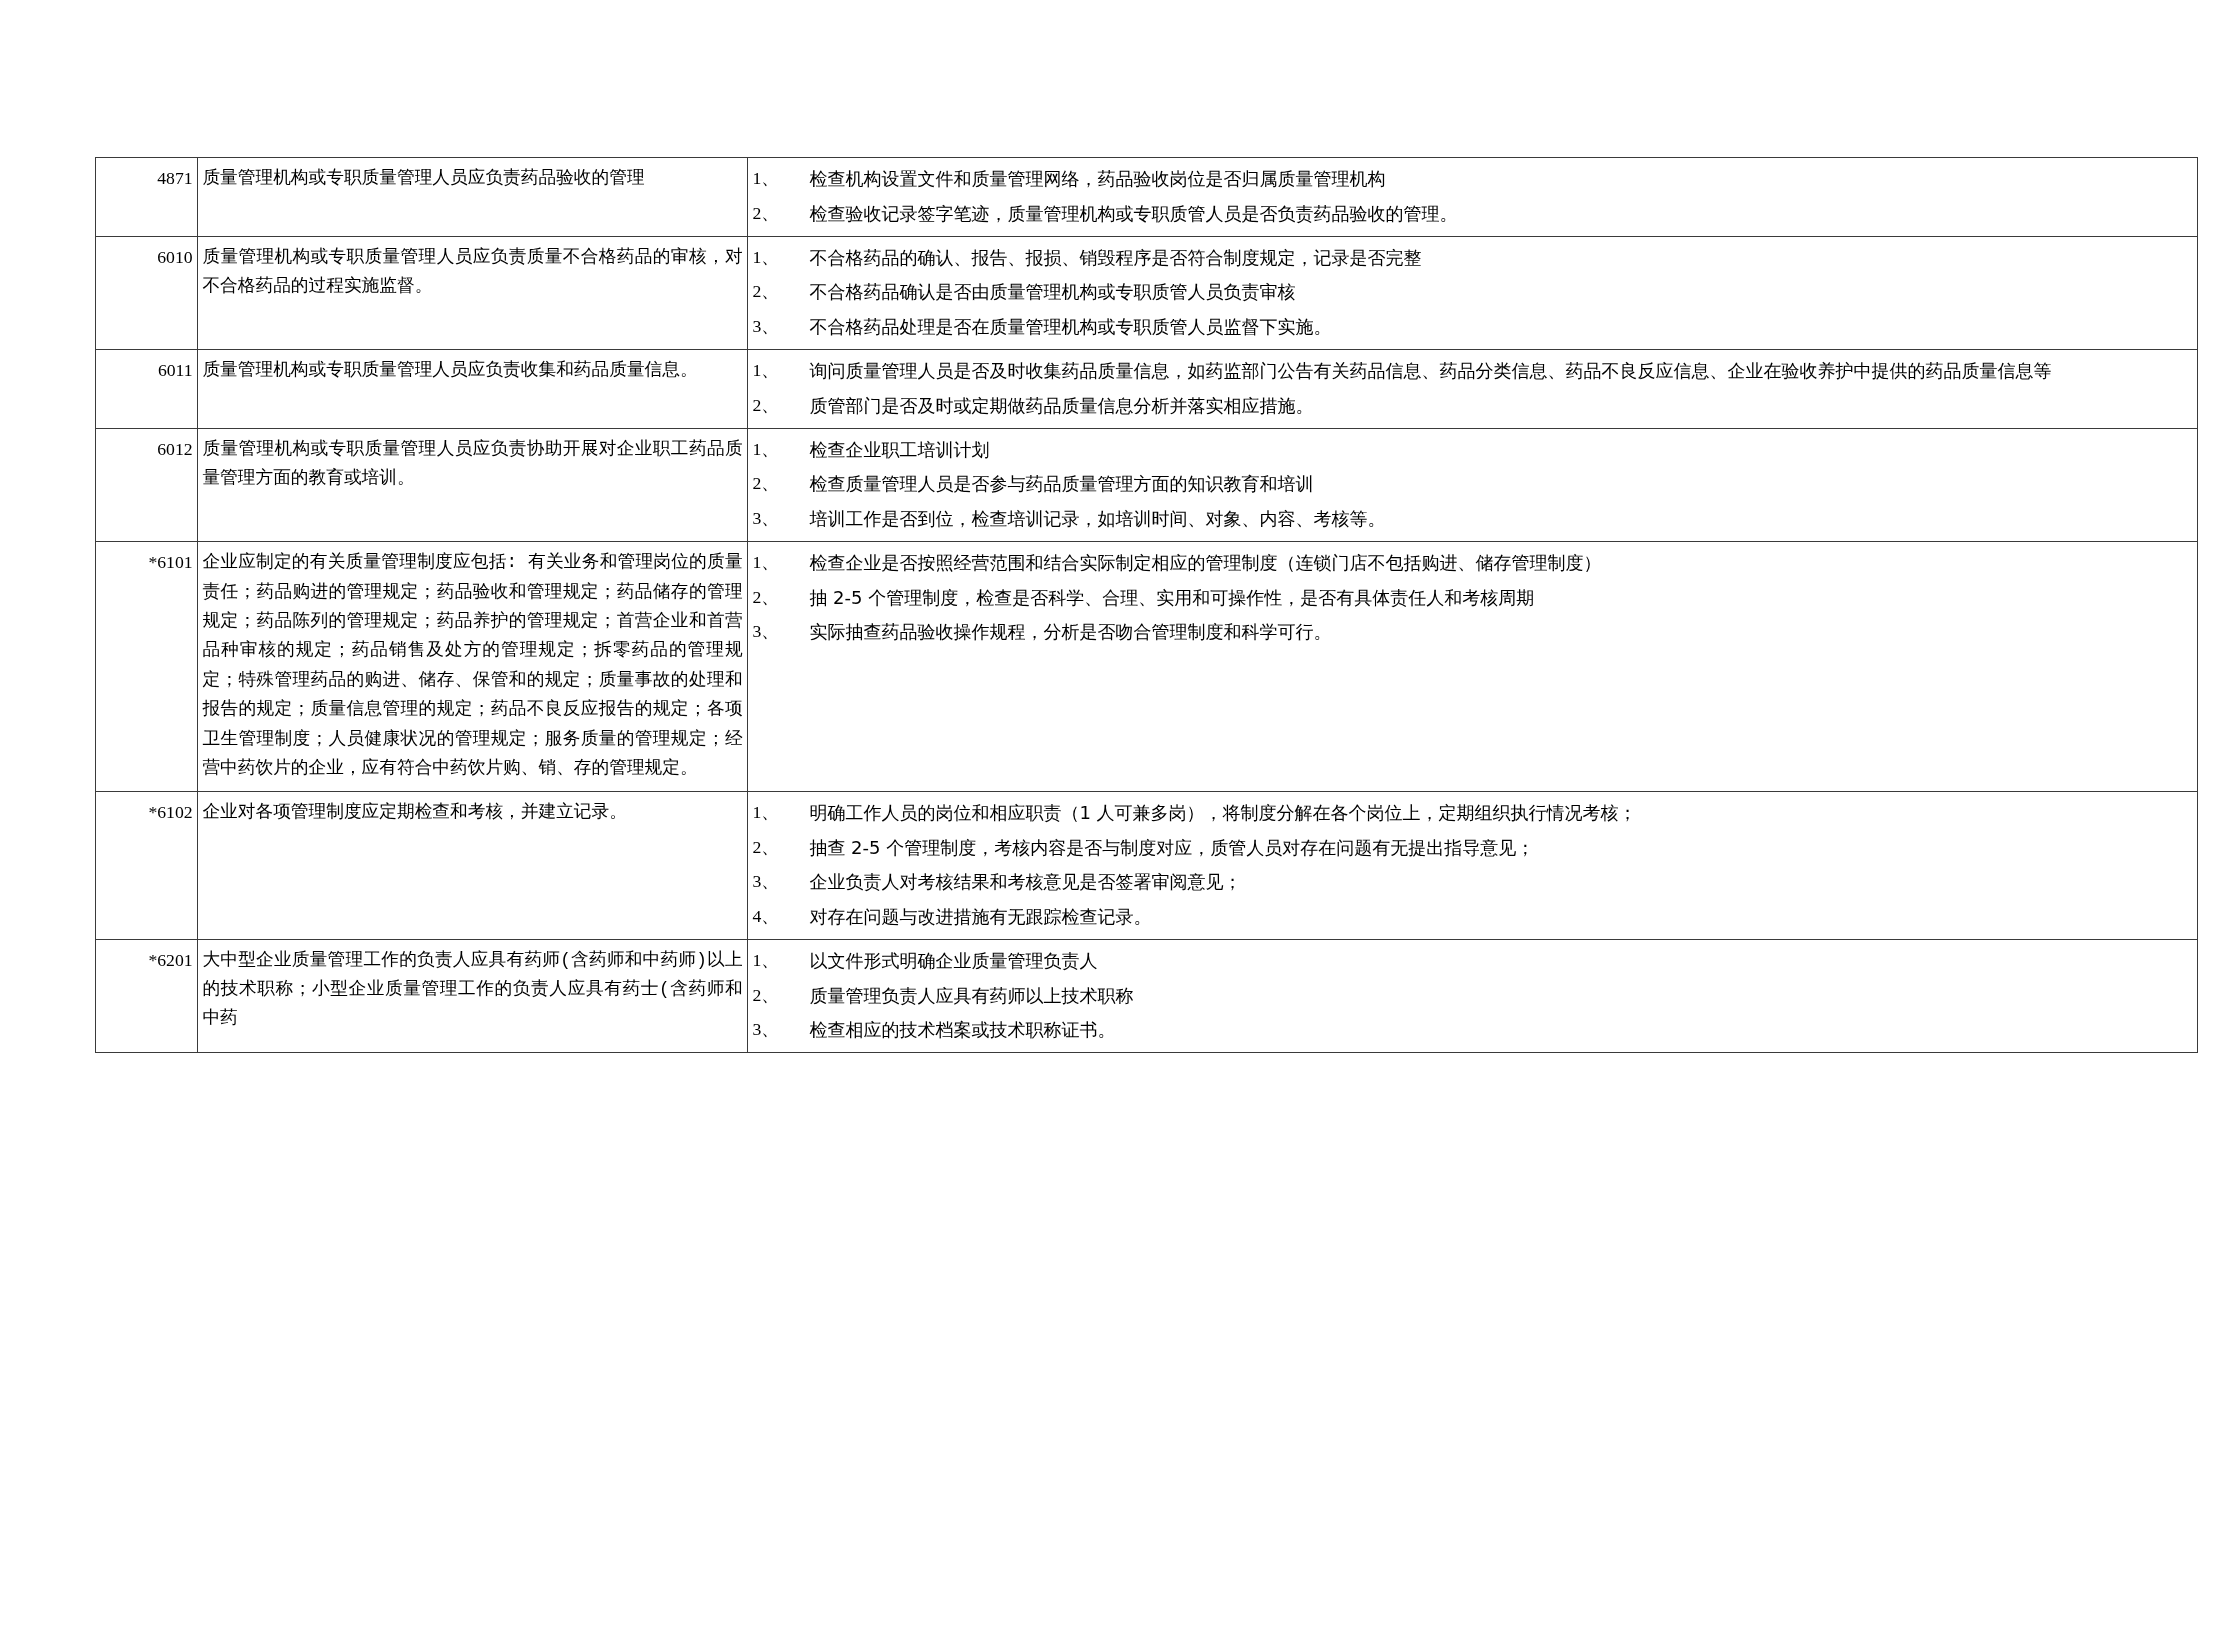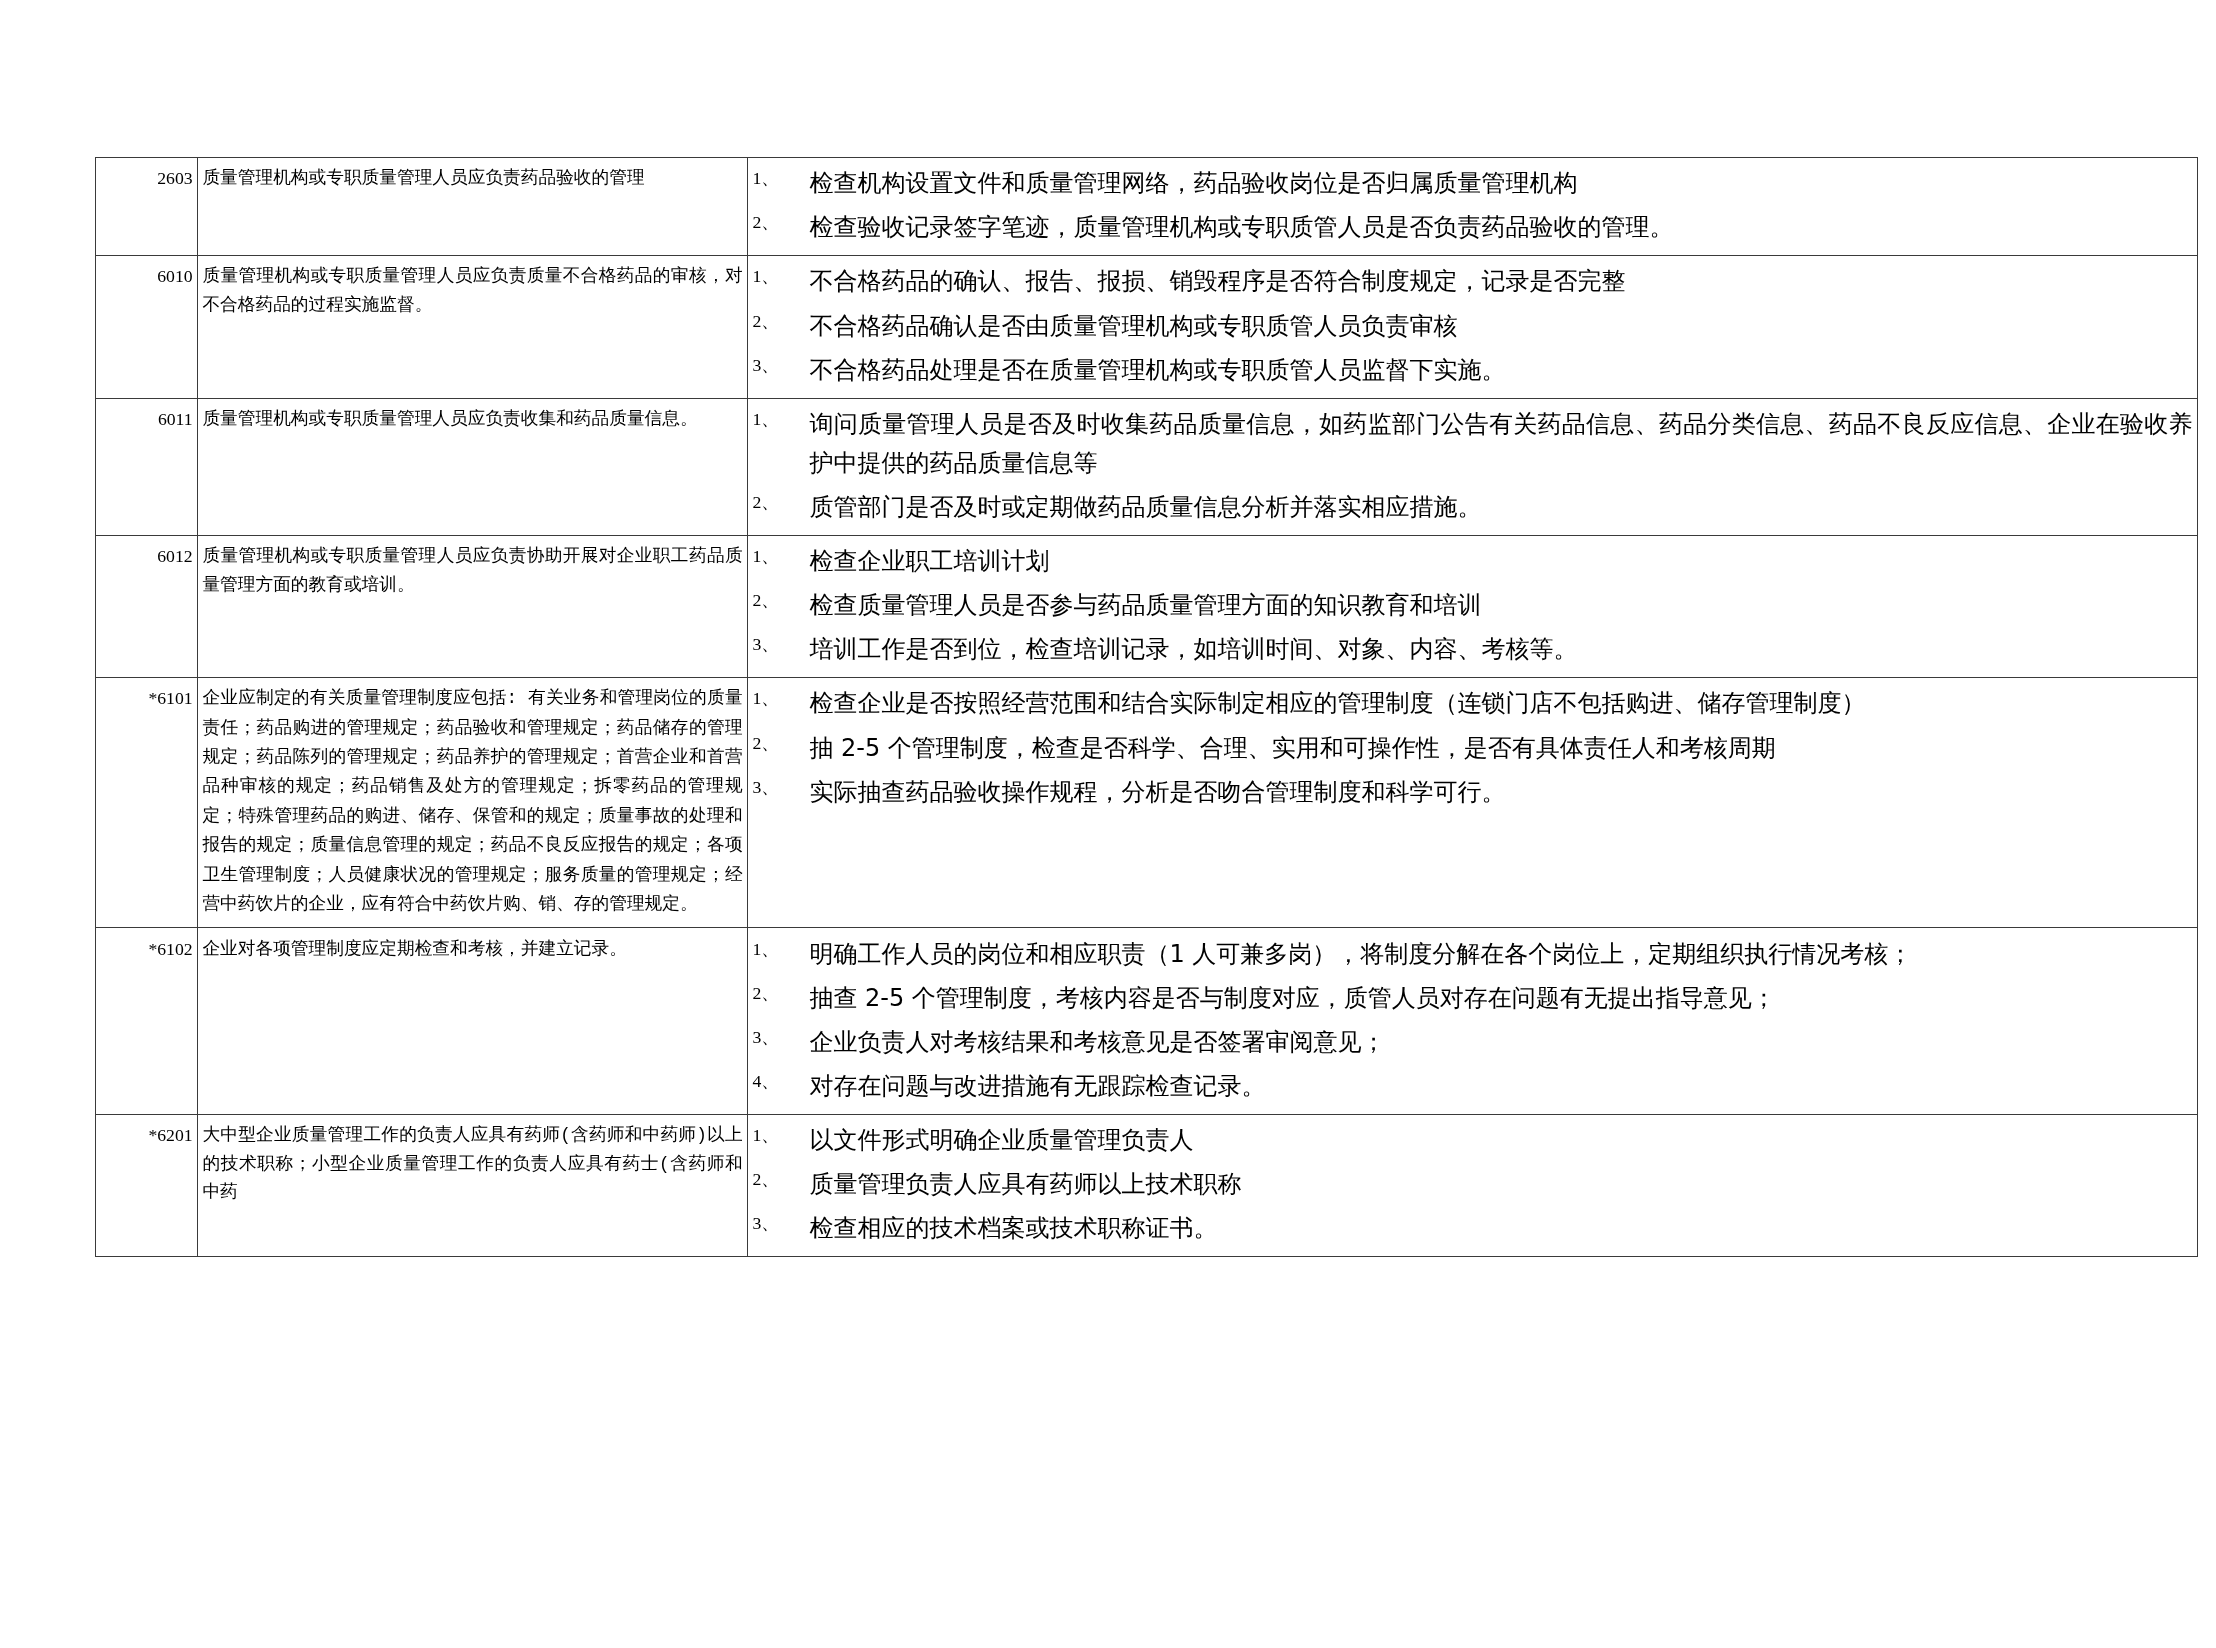--- a/index.html
+++ b/index.html
@@ -71,38 +71,38 @@
     flex: 0 0 auto;
     width: 57px;
     font-family: "Liberation Serif", "DejaVu Serif", serif;
     font-size: 17.7px;
     white-space: nowrap;
   }
   .step-text {
     flex: 1 1 auto;
     text-align: justify;
     text-justify: inter-ideograph;
-    font-size: 24px;
+    font-size: 18px;
     line-height: 1.62;
   }
   .tall-row .item-cell { line-height: 1.66; }
 </style>
 </head>
 <body>
 
 <div class="page">
   <table class="spec-table">
     <colgroup>
       <col class="c-code">
       <col class="c-item">
       <col class="c-method">
     </colgroup>
     <tbody>
       <tr>
-        <td class="code-cell">2603</td>
+        <td class="code-cell">4871</td>
         <td class="item-cell">质量管理机构或专职质量管理人员应负责药品验收的管理</td>
         <td class="method-cell">
           <ol class="steps">
             <li>
               <span class="step-num">1、</span>
               <span class="step-text">检查机构设置文件和质量管理网络，药品验收岗位是否归属质量管理机构</span>
             </li>
             <li>
               <span class="step-num">2、</span>
               <span class="step-text">检查验收记录签字笔迹，质量管理机构或专职质管人员是否负责药品验收的管理。</span>

